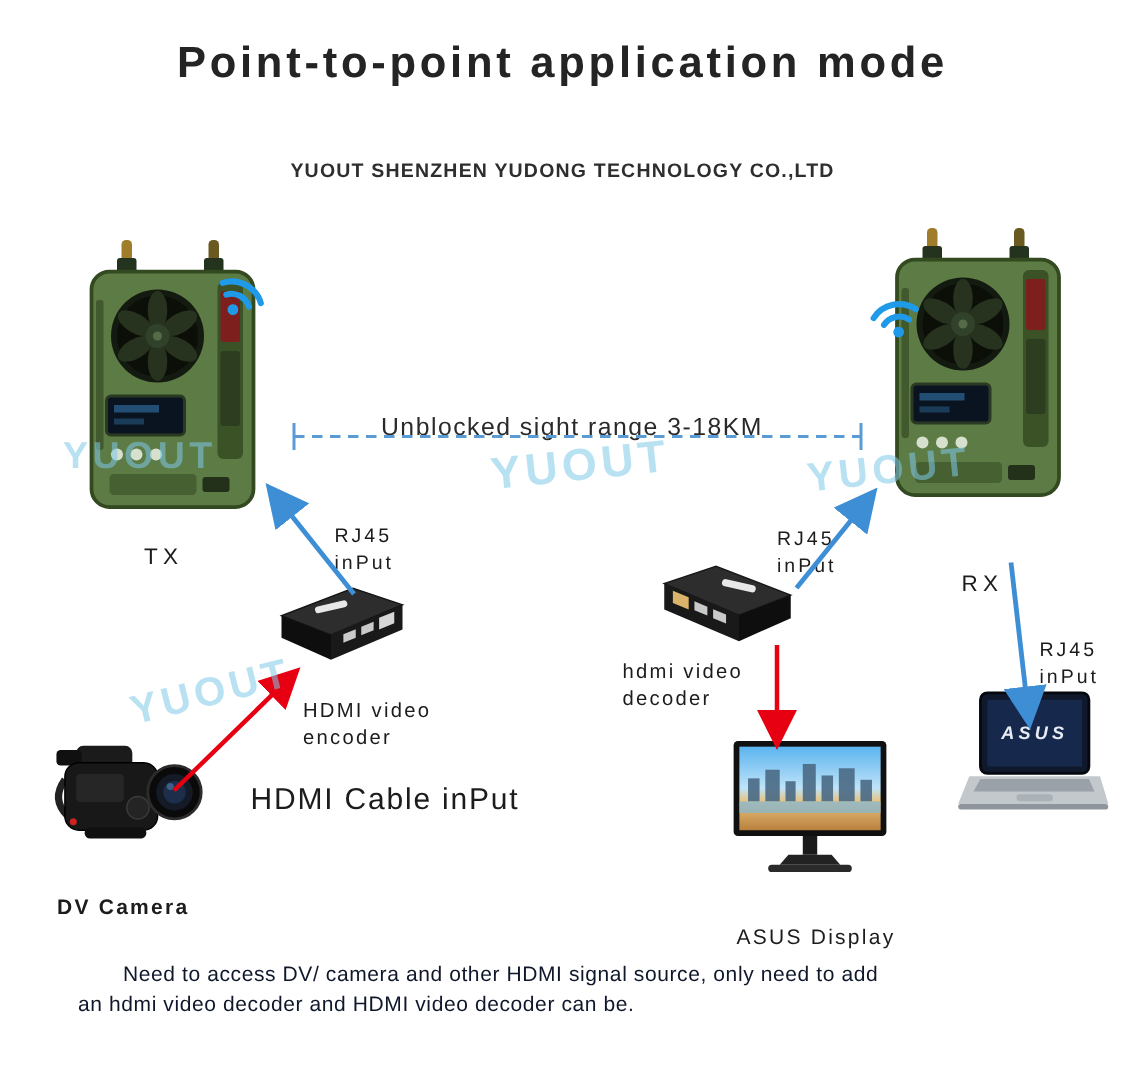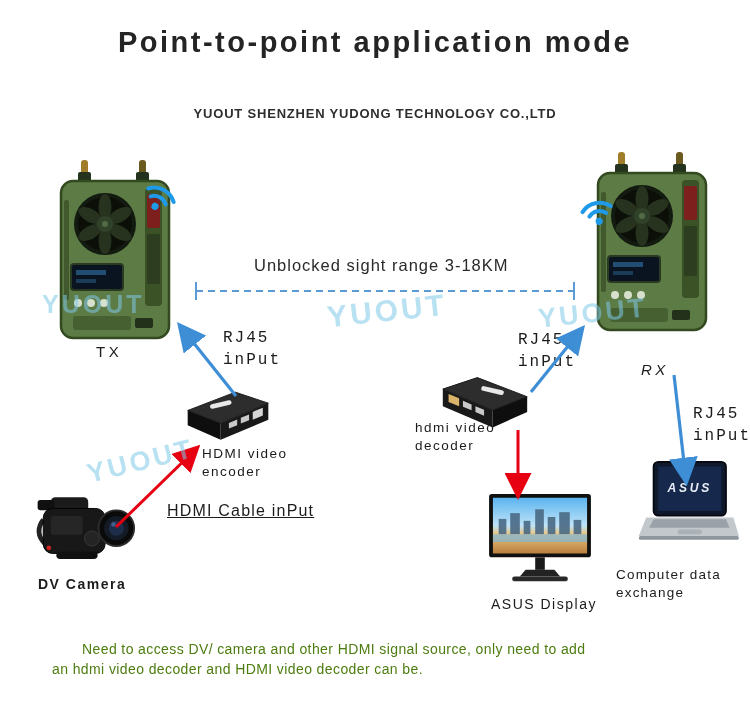--- a/index.html
+++ b/index.html
@@ -5,37 +5,37 @@
   html,body{margin:0;padding:0;background:#ffffff;}
   body{font-family:"Liberation Sans",sans-serif;}
   #canvas{position:relative;width:750px;height:715px;background:#fff;overflow:hidden;}
   .abs{position:absolute;}
 
   #title{top:26px;left:0;width:100%;text-align:center;font-size:29px;font-weight:bold;
          letter-spacing:2.5px;color:#242424;}
   #subtitle{top:106px;left:0;width:100%;text-align:center;font-size:13px;font-weight:bold;
             letter-spacing:0.8px;color:#2e2e2e;}
 
-  .lbl{white-space:pre-line;color:#1c1c1c;}
+  .lbl{white-space:pre-line;color:#1c1c1c;margin-top:20px;}
   #range-label{left:254px;top:256px;font-size:16.5px;letter-spacing:1px;color:#2a2a2a;}
   #tx-label{left:96px;top:343px;font-size:15px;letter-spacing:3.5px;}
-  #rx-label{left:641px;top:361px;font-size:15px;letter-spacing:3.5px;font-style:italic;}
-  .rj45{font-size:16px;letter-spacing:2px;line-height:1.35;font-family:Liberation Mono, monospace;}
+  #rx-label{left:641px;top:361px;font-size:15px;letter-spacing:3.5px;}
+  .rj45{font-size:13px;letter-spacing:2px;line-height:1.35;}
   #rj45-tx{left:223px;top:328px;}
   #rj45-rx{left:518px;top:330px;}
   #rj45-pc{left:693px;top:404px;}
   #encoder-label{left:202px;top:445px;font-size:13.5px;letter-spacing:1.5px;line-height:1.3;}
   #decoder-label{left:415px;top:419px;font-size:13.5px;letter-spacing:1.5px;line-height:1.3;}
-  #cable-in-label{left:167px;top:502px;font-size:16px;letter-spacing:1.2px;text-decoration:underline;}
+  #cable-in-label{left:167px;top:502px;font-size:20px;letter-spacing:1.2px;}
   #cable-out-label{left:529px;top:443px;font-size:14px;letter-spacing:1.2px;line-height:1.3;}
   #camera-label{left:38px;top:576px;font-size:14px;letter-spacing:1.5px;font-weight:bold;}
   #display-label{left:491px;top:596px;font-size:14px;letter-spacing:1.5px;}
   #laptop-label{left:616px;top:566px;font-size:13.5px;letter-spacing:1.2px;line-height:1.35;}
   #footer{left:52px;top:640px;width:652px;font-size:14px;letter-spacing:0.4px;line-height:1.4;
-          color:#4d7c0f;white-space:pre-line;text-indent:30px;}
+          color:#0f172a;white-space:pre-line;text-indent:30px;}
 
   .wm{font-weight:bold;letter-spacing:3px;color:var(--watermark,rgba(125,200,232,0.55));user-select:none;z-index:30;}
   #wm1{left:42px;top:290px;font-size:25px;}
   #wm2{left:327px;top:294px;font-size:30px;transform:rotate(-6deg);}
   #wm3{left:86px;top:446px;font-size:27px;transform:rotate(-14deg);}
   #wm4{left:538px;top:298px;font-size:27px;transform:rotate(-6deg);}
 
   #overlay{left:0;top:0;pointer-events:none;z-index:5;}
   #tx-device{left:55px;top:160px;z-index:4;}
   #rx-device{left:592px;top:152px;z-index:4;}
@@ -268,22 +268,20 @@
 inPut</div>
   <div id="rj45-pc" class="abs lbl rj45">RJ45
 inPut</div>
   <div id="encoder-label" class="abs lbl">HDMI video
 encoder</div>
   <div id="decoder-label" class="abs lbl">hdmi video
 decoder</div>
   <div id="cable-in-label" class="abs lbl">HDMI Cable inPut</div>
   <div id="camera-label" class="abs lbl">DV Camera</div>
   <div id="display-label" class="abs lbl">ASUS Display</div>
-  <div id="laptop-label" class="abs lbl">Computer data
-exchange</div>
 
   <span id="wm1" class="abs wm">YUOUT</span>
   <span id="wm2" class="abs wm">YUOUT</span>
   <span id="wm3" class="abs wm">YUOUT</span>
   <span id="wm4" class="abs wm">YUOUT</span>
 
   <div id="footer" class="abs">Need to access DV/ camera and other HDMI signal source, only need to add
 an hdmi video decoder and HDMI video decoder can be.</div>
 
 </div>

